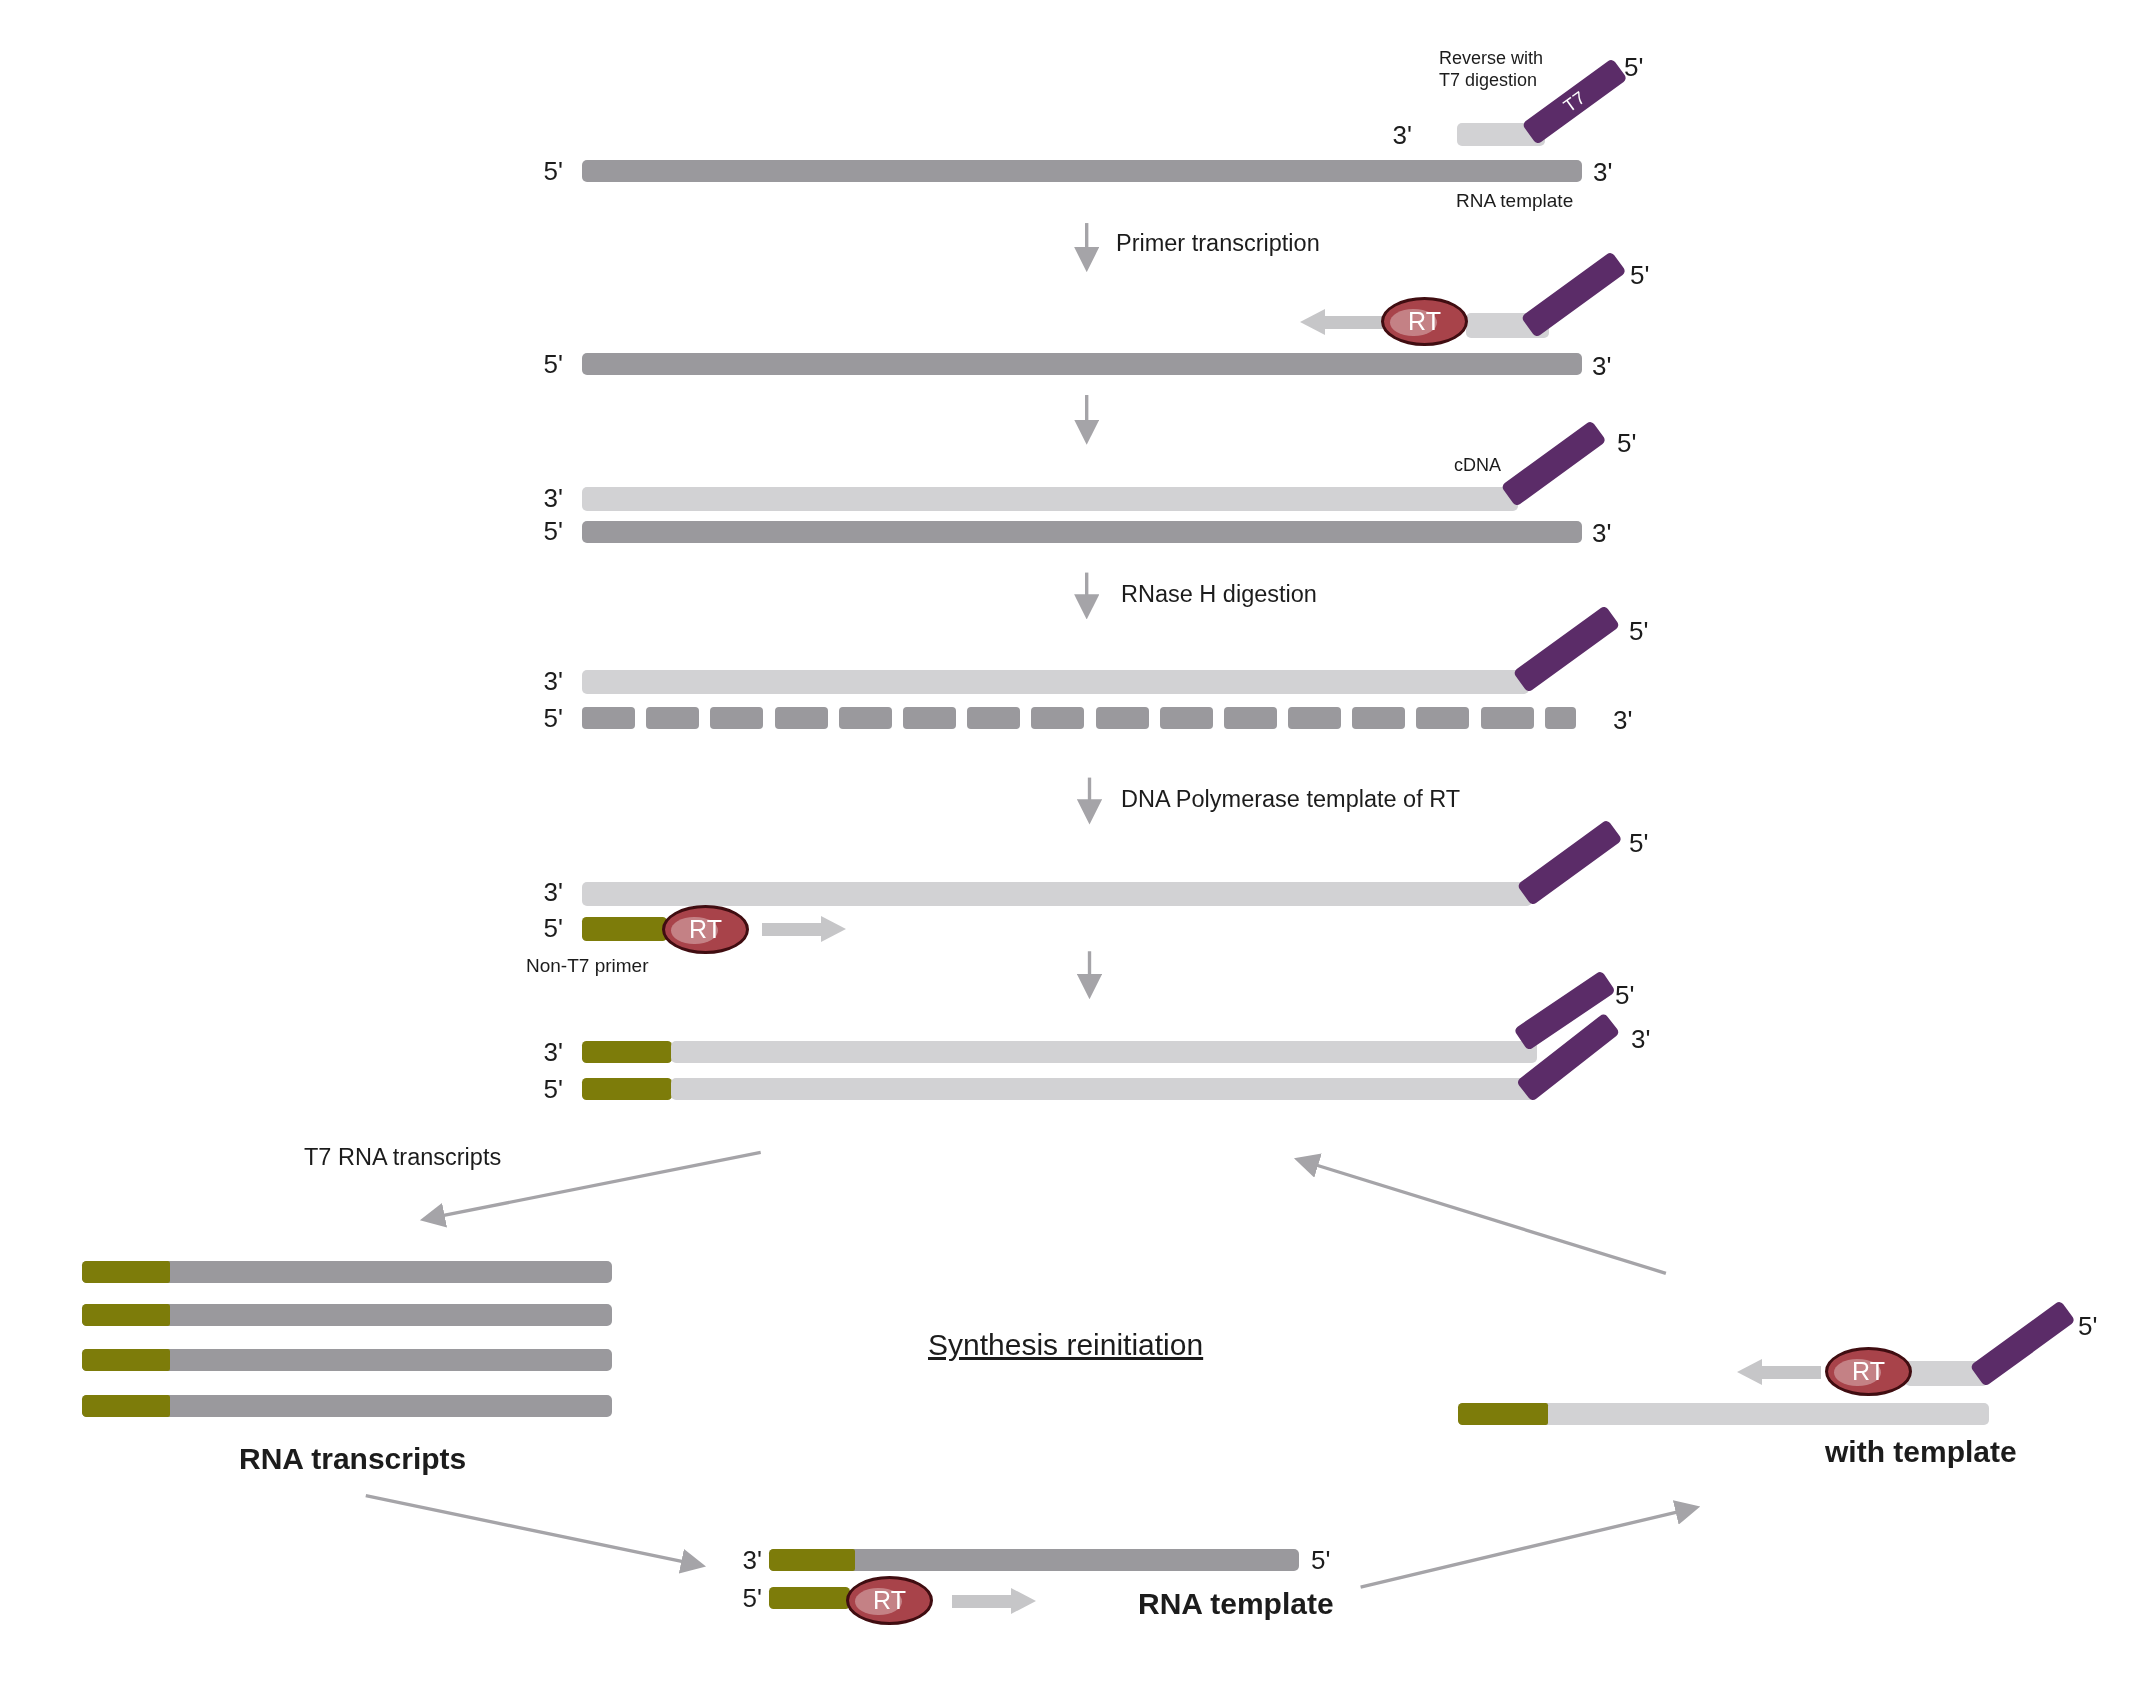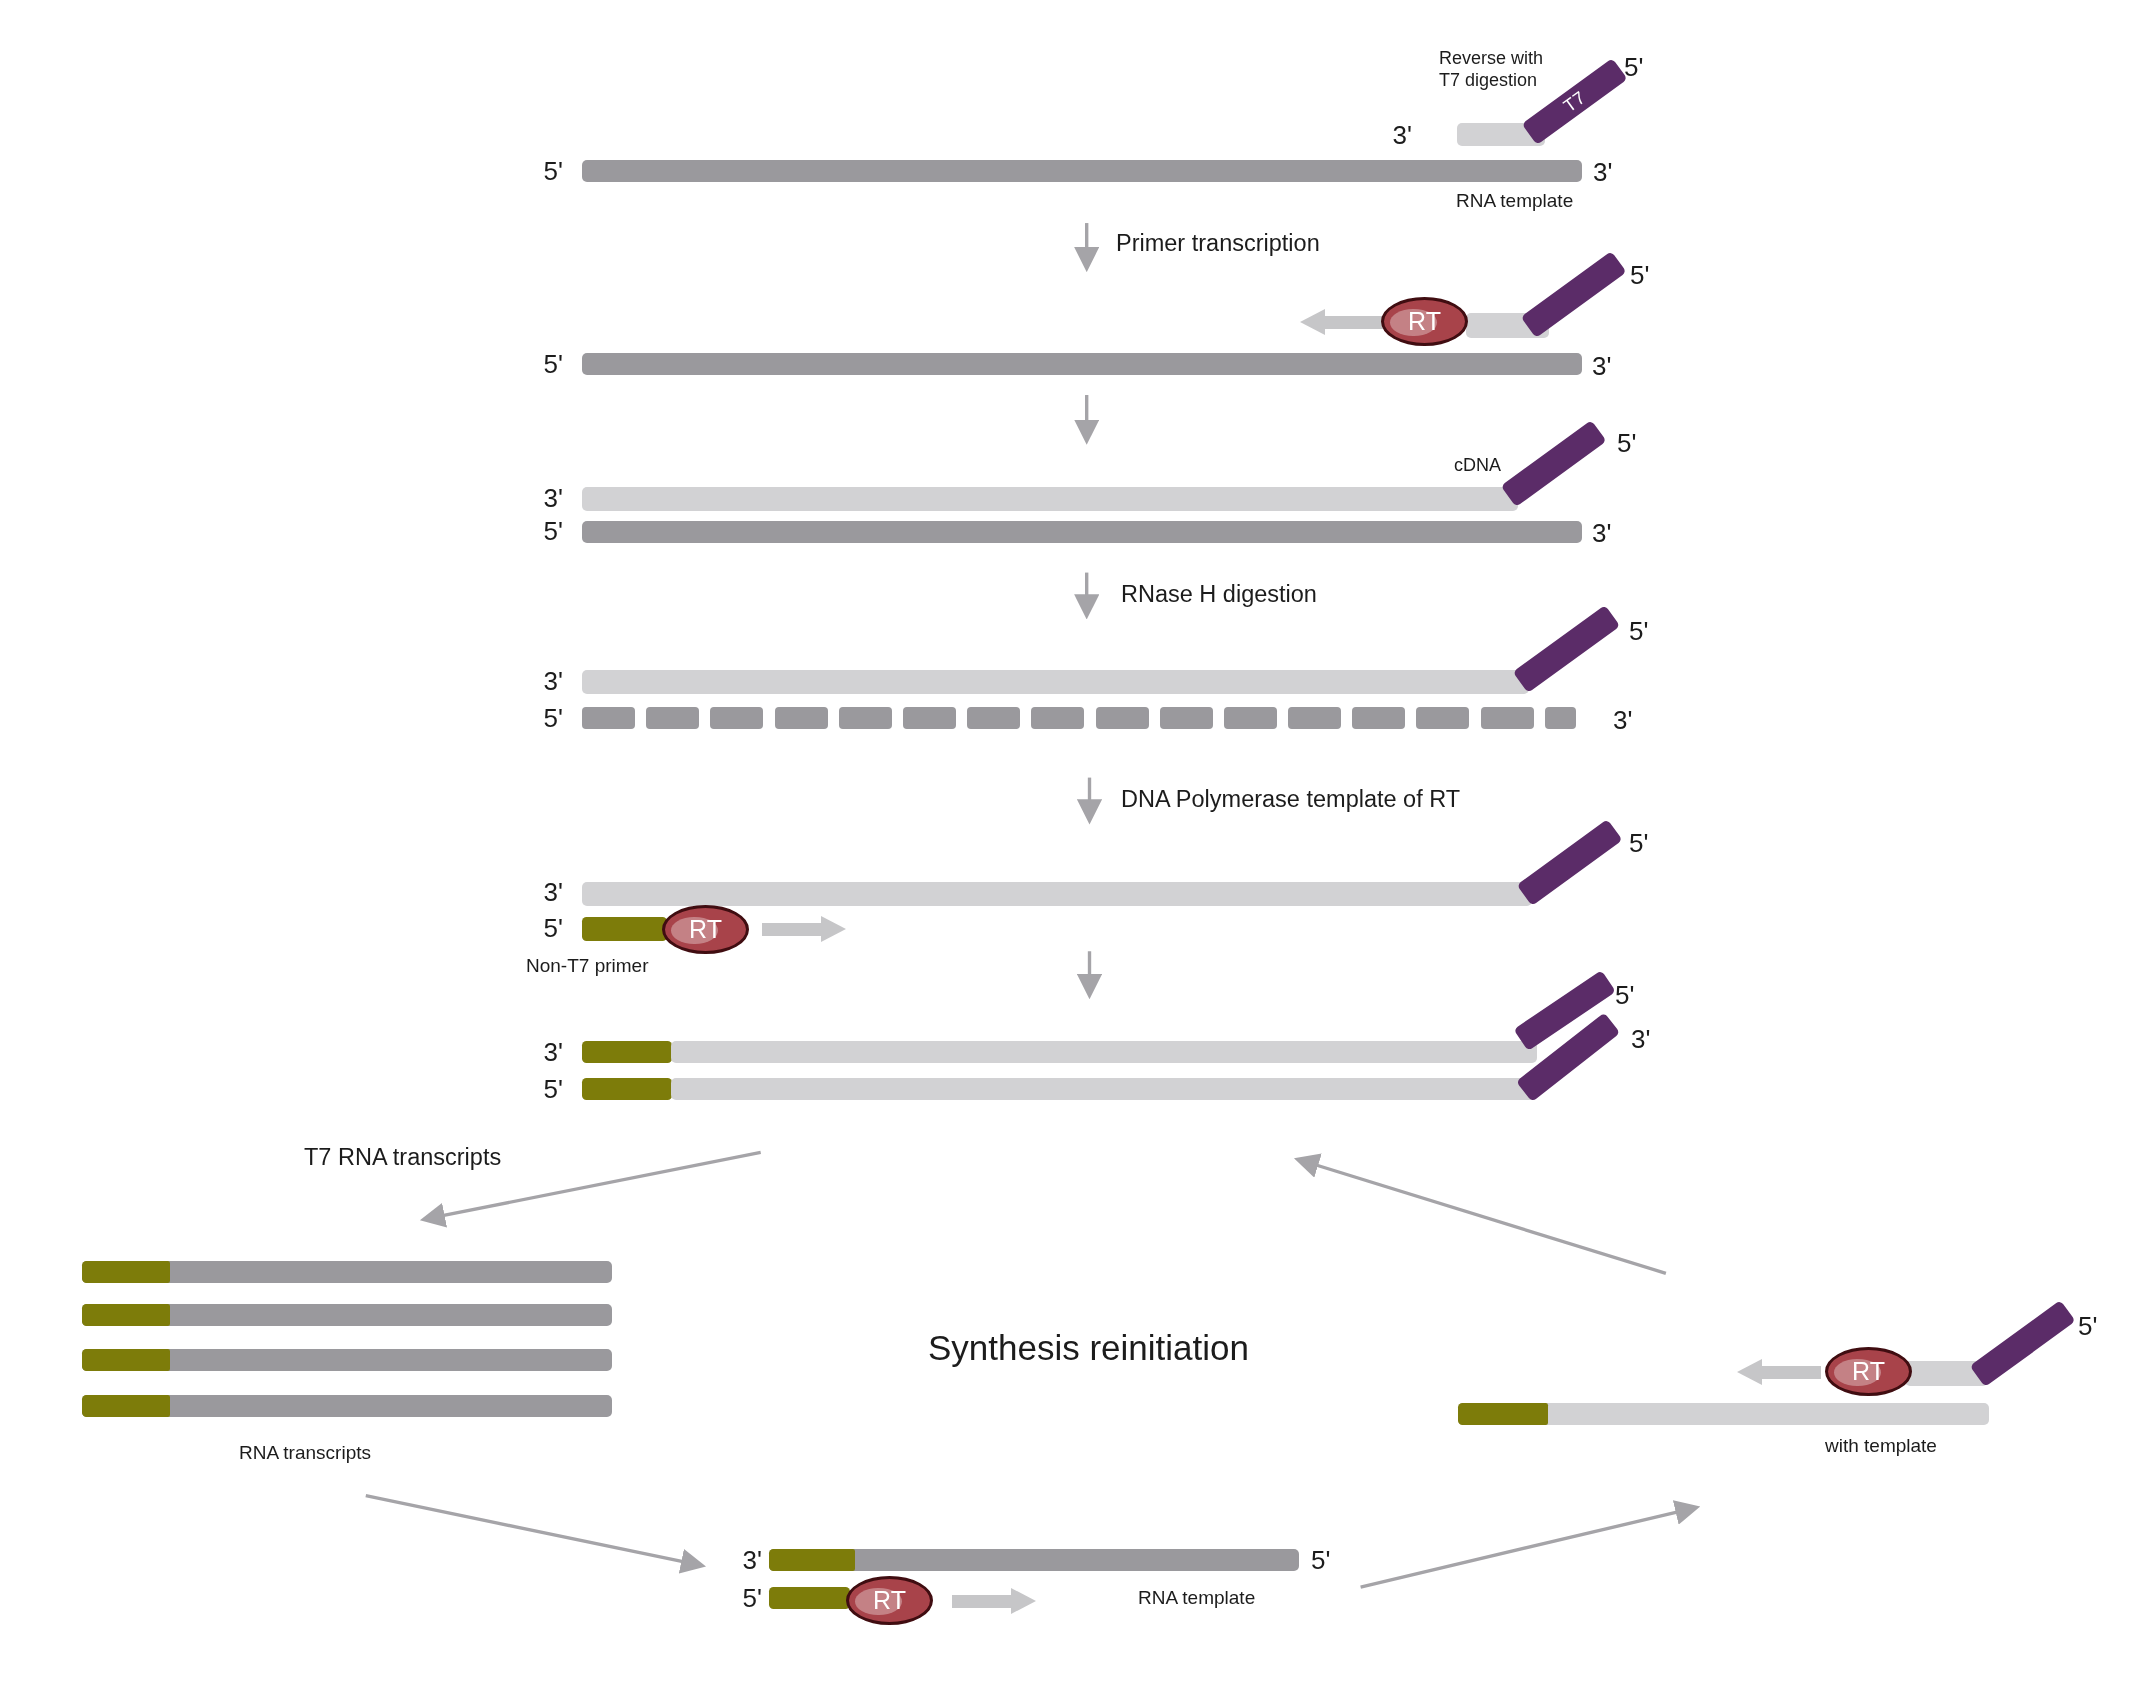--- a/index.html
+++ b/index.html
@@ -26,21 +26,21 @@
   .rt{
     position:absolute;width:87px;height:49px;background:var(--rt-fill);
     border:3.4px solid var(--rt-border);border-radius:50%;box-sizing:border-box;
     display:flex;align-items:center;justify-content:center;z-index:5;
   }
   .rt .hl{position:absolute;left:8%;top:20%;width:58%;height:64%;background:rgba(255,255,255,0.33);border-radius:50%;}
   .rt .rt-txt{position:relative;color:#fff;font-size:25px;}
   .pl{position:absolute;font-size:26px;color:var(--text);}
   .pl.ra{width:45px;text-align:right;}
   .lbl{position:absolute;color:var(--text);white-space:nowrap;}
-  .f32{font-size:18px;} .f34{font-size:19px;} .f40{font-size:19px;} .f42{font-size:23.5px;} .f48{font-size:35px;}
+  .f32{font-size:18px;} .f34{font-size:19px;} .f40{font-size:30px;font-weight:bold;} .f42{font-size:23.5px;} .f48{font-size:30px;text-decoration:underline;}
   .two-line{line-height:22.4px;}
   .block-arrow{position:absolute;width:84px;height:27px;}
   .block-arrow .shaft{position:absolute;top:6.7px;height:13.4px;width:59px;background:var(--block-arrow);}
   .block-arrow.right .shaft{left:0;}
   .block-arrow.left  .shaft{right:0;}
   .block-arrow .head{position:absolute;width:0;height:0;border-top:13.4px solid transparent;border-bottom:13.4px solid transparent;}
   .block-arrow.right .head{right:0;border-left:25px solid var(--block-arrow);}
   .block-arrow.left  .head{left:0;border-right:25px solid var(--block-arrow);}
   .frags{position:absolute;left:582px;top:707px;width:997px;height:22.4px;display:flex;gap:11.2px;}
   .frag{flex:0 0 53px;height:22.4px;background:var(--gray-dark);border-radius:3.9px;}

